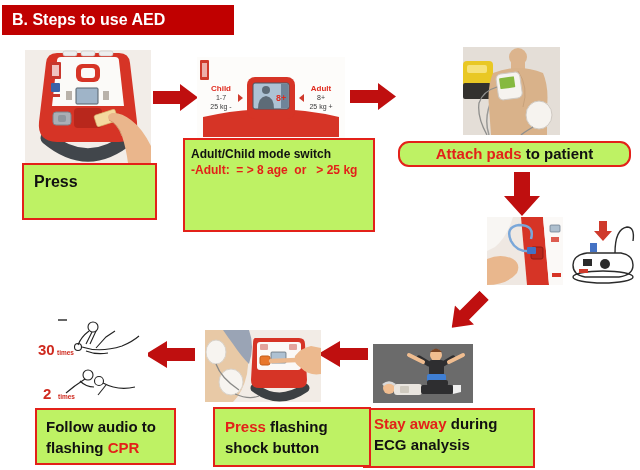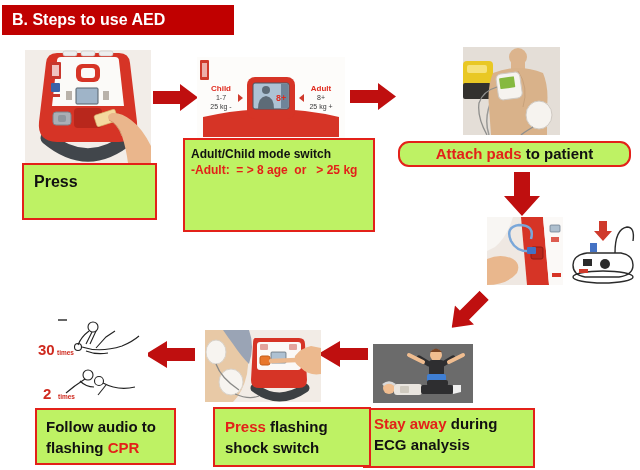--- a/index.html
+++ b/index.html
@@ -208,21 +208,21 @@
       <rect x="55" y="14" width="8" height="6" rx="1" fill="#e3a49d"></rect>
       <rect x="84" y="14" width="8" height="6" rx="1" fill="#e3a49d"></rect>
       <rect x="55" y="26" width="10" height="9" rx="2" fill="#e8762a" stroke="#c45a14"></rect>
       <path d="M92,30 L66,31" stroke="#ecb98e" stroke-width="4.5" stroke-linecap="round"></path>
       <path d="M116,18 L116,44 Q104,46 96,38 Q88,33 90,26 Q96,18 106,16 Z" fill="#ecb98e"></path>
     </svg>
   </div>
 
   <div class="cap cap-shock">
     <span class="red">Press</span><span class="blk"> flashing</span><br>
-    <span class="blk">shock switch</span>
+    <span class="blk">shock button</span>
   </div>
 
   <div class="abs" style="left:145px;top:341px;width:50px;height:27px;">
     <svg viewBox="0 0 50 27" width="50" height="27">
         <polygon class="arrow" points="50,7 22,7 22,0 0,13.5 22,27 22,20 50,20"></polygon>
       </svg>
   </div>
 
   <div class="abs" style="left:36px;top:315px;width:112px;height:90px;text-align:center;">
     <svg viewBox="0 0 112 90" width="112" height="90">

